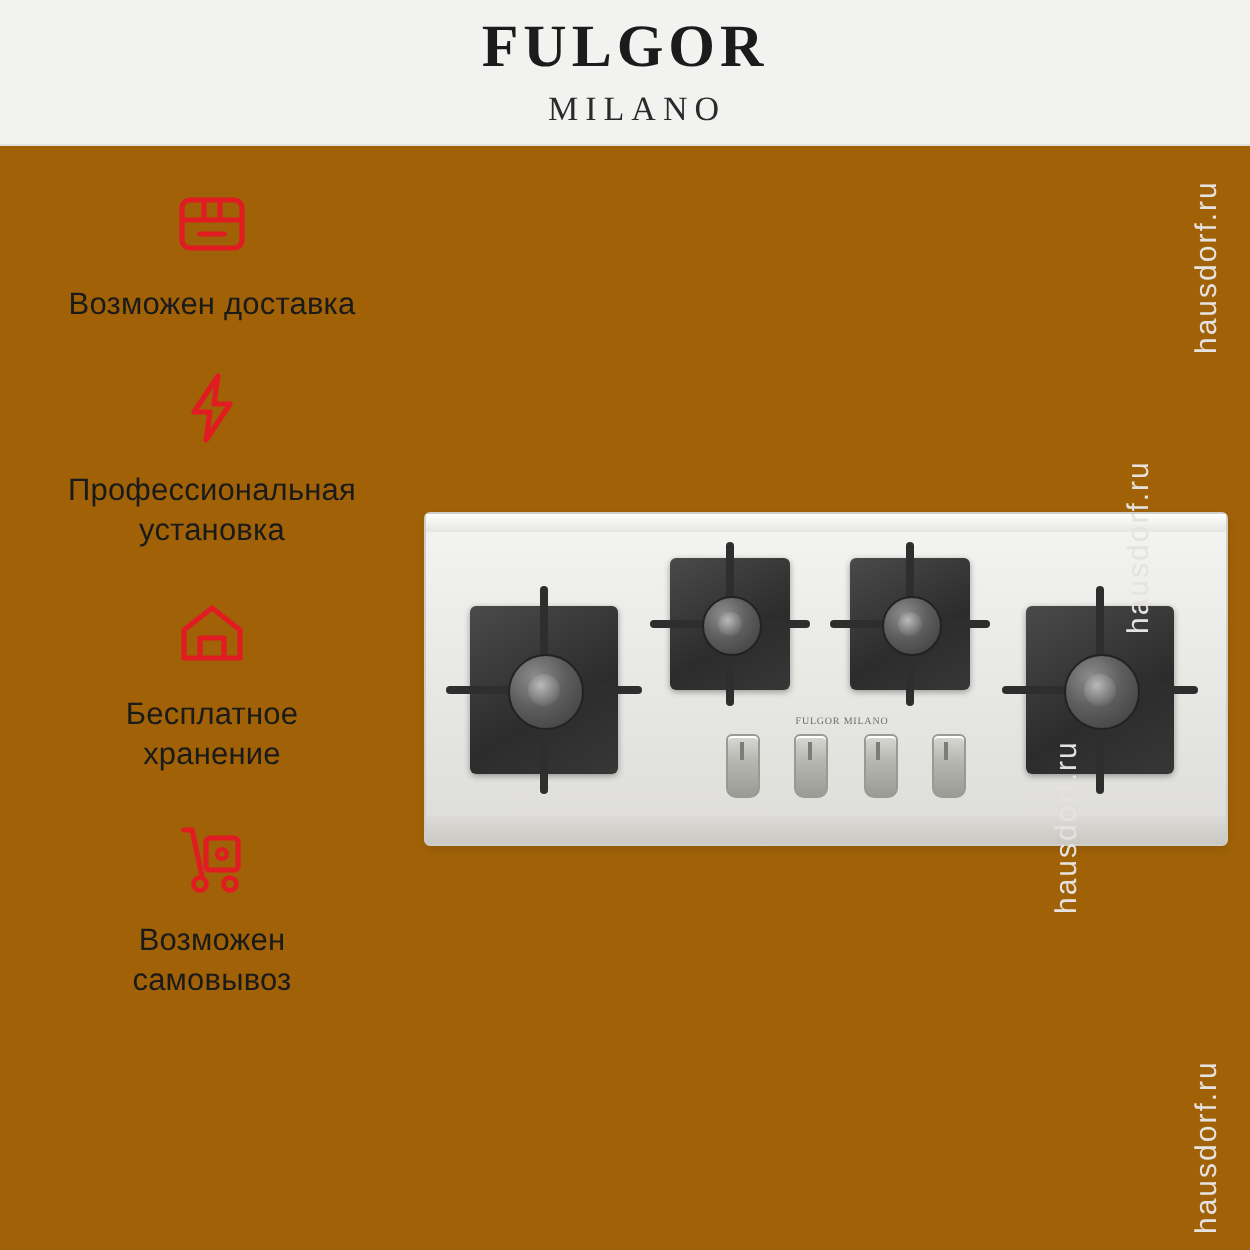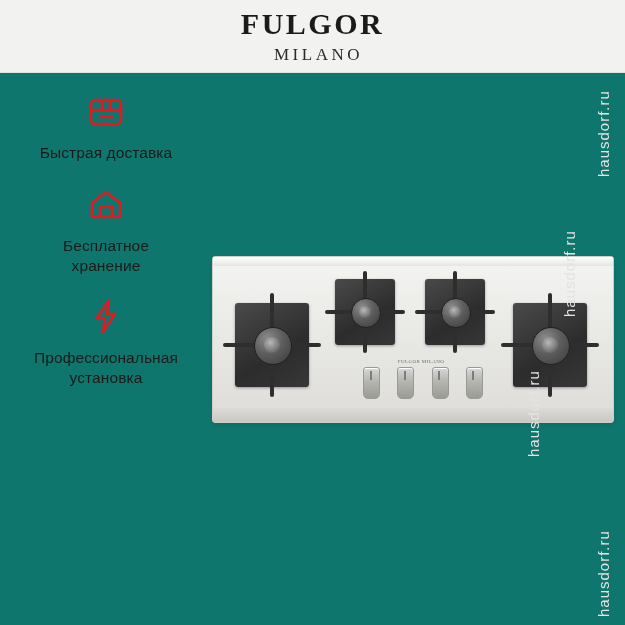--- a/index.html
+++ b/index.html
@@ -10,21 +10,21 @@
     width: 625px;
     height: 625px;
     font-family: "Liberation Sans", sans-serif;
     background: #ffffff;
     overflow: hidden;
   }
   .page {
     position: relative;
     width: 625px;
     height: 625px;
-    background: #0f766e;
+    background: #a16207;
   }
 
   
   .header {
     position: absolute;
     top: 0;
     left: 0;
     width: 625px;
     height: 72px;
     background: #f2f2f0;
@@ -235,44 +235,57 @@
 
     <div class="feature">
       <div class="feature-icon">
         <svg width="42" height="42" viewBox="0 0 42 42" fill="none">
           <rect x="6" y="10" width="30" height="24" rx="4" stroke="#e11b22" stroke-width="2.6"></rect>
           <path d="M6 20 H36" stroke="#e11b22" stroke-width="2.6"></path>
           <path d="M17 10 V20 M25 10 V20" stroke="#e11b22" stroke-width="2.6"></path>
           <path d="M15 27 H27" stroke="#e11b22" stroke-width="2.6" stroke-linecap="round"></path>
         </svg>
       </div>
-      <div class="feature-label">Быстрая доставка</div>
+      <div class="feature-label">Возможен доставка</div>
+    </div>
+
+    <div class="feature">
+      <div class="feature-icon">
+        <svg width="40" height="42" viewBox="0 0 40 42" fill="none">
+          <path d="M23 5 L11 23 H19 L17 37 L29 19 H21 L23 5 Z" stroke="#e11b22" stroke-width="2.6" stroke-linejoin="round"></path>
+        </svg>
+      </div>
+      <div class="feature-label" style="white-space:pre-line">Профессиональная
+установка</div>
     </div>
 
     <div class="feature">
       <div class="feature-icon">
         <svg width="42" height="42" viewBox="0 0 42 42" fill="none">
           <path d="M7 20 L21 9 L35 20 V34 H7 Z" stroke="#e11b22" stroke-width="2.6" stroke-linejoin="round"></path>
           <path d="M15 34 V24 H27 V34" stroke="#e11b22" stroke-width="2.6" stroke-linejoin="round"></path>
         </svg>
       </div>
       <div class="feature-label" style="white-space:pre-line">Бесплатное
 хранение</div>
     </div>
 
     <div class="feature">
       <div class="feature-icon">
-        <svg width="40" height="42" viewBox="0 0 40 42" fill="none">
-          <path d="M23 5 L11 23 H19 L17 37 L29 19 H21 L23 5 Z" stroke="#e11b22" stroke-width="2.6" stroke-linejoin="round"></path>
+        <svg width="44" height="42" viewBox="0 0 44 42" fill="none">
+          <path d="M8 7 H12 L17 30" stroke="#e11b22" stroke-width="2.6" stroke-linecap="round" stroke-linejoin="round"></path>
+          <rect x="19" y="11" width="16" height="16" rx="2" stroke="#e11b22" stroke-width="2.6"></rect>
+          <circle cx="27" cy="19" r="2.4" stroke="#e11b22" stroke-width="2.2"></circle>
+          <circle cx="16" cy="34" r="3.2" stroke="#e11b22" stroke-width="2.4"></circle>
+          <circle cx="31" cy="34" r="3.2" stroke="#e11b22" stroke-width="2.4"></circle>
         </svg>
       </div>
-      <div class="feature-label" style="white-space:pre-line">Профессиональная
-установка</div>
-    </div>
-
+      <div class="feature-label" style="white-space:pre-line">Возможен
+самовывоз</div>
+    </div>
 
   </div>
 
   <div class="product">
     <div class="hob">
       <div class="hob-top-edge"></div>
       <div class="hob-bottom-edge"></div>
 
       <div class="grate big" style="left:22px; top:46px;">
         <div class="grate-arm" style="left:-12px; top:40px; width:98px; height:4px;"></div>

